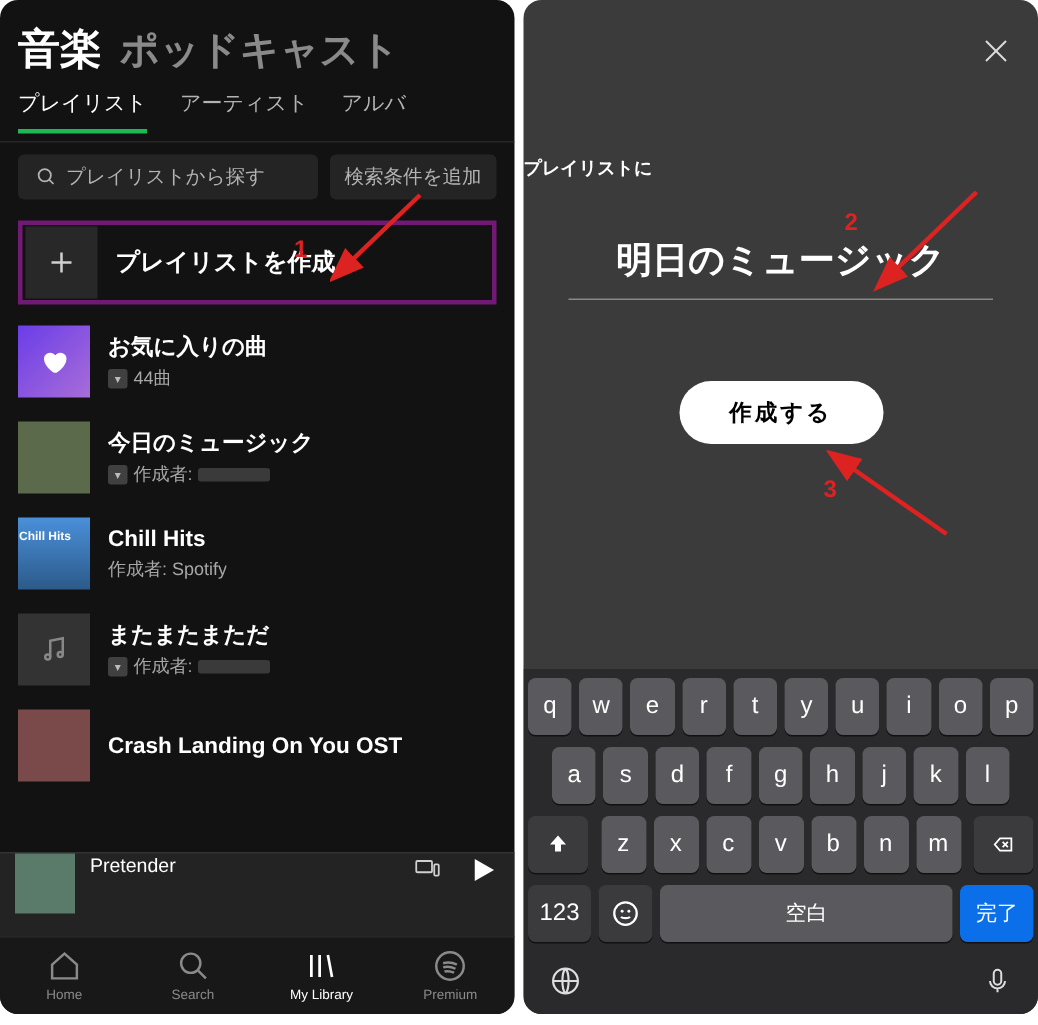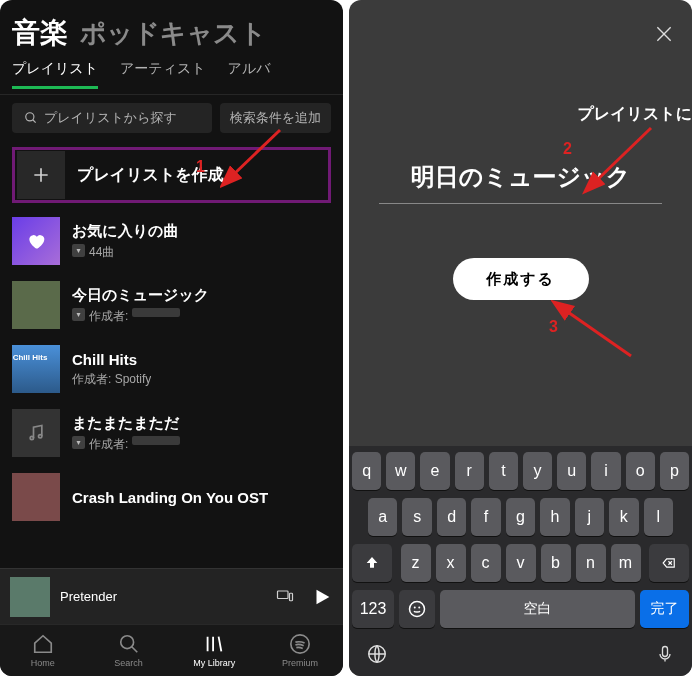--- a/index.html
+++ b/index.html
@@ -28,39 +28,39 @@
 
   .list { display:flex; flex-direction:column; }
   .item { display:flex; align-items:center; padding:8px 12px; gap:12px; }
   .thumb { width:48px; height:48px; background:#333; display:flex; align-items:center; justify-content:center; flex-shrink:0; }
   .thumb.fav { background:linear-gradient(135deg,#6a3de8,#a86dd8); }
   .thumb.hits { background:linear-gradient(#4a90d9,#2c5a8a); font-size:8px; color:#fff; }
   .thumb.photo { background:#5a6a4a; }
   .thumb.photo2 { background:#7a4a4a; }
   .meta { display:flex; flex-direction:column; gap:3px; overflow:hidden; }
   .title { font-size:15px; font-weight:600; white-space:nowrap; overflow:hidden; text-overflow:ellipsis; }
-  .sub { font-size:12px; color:#a7a7a7; display:flex; align-items:flex-start; gap:4px; }
+  .sub { font-size:12px; color:#a7a7a7; display:flex; align-items:center; gap:4px; }
   .dl { width:13px; height:13px; background:#404040; border-radius:2px; display:inline-flex; align-items:center; justify-content:center; }
   .dl::after{content:"▾"; font-size:8px; color:#bbb;}
   .mask { width:48px; height:9px; background:#3a3a3a; border-radius:2px; display:inline-block; }
 
-  .nowplaying { position:absolute; bottom:52px; left:0; right:0; height:56px; background:#232323; border-top:1px solid #333; display:flex; align-items:center; padding:0 10px; gap:10px; }
+  .nowplaying { position:absolute; bottom:52px; left:0; right:0; height:56px; background:#232323; border-top:1px solid #333; display:flex; align-items:flex-start; padding:0 10px; gap:10px; }
   .np-thumb { width:40px; height:40px; background:#5a7a6a; }
   .np-meta { flex:1; display:flex; flex-direction:column; }
   .np-title{font-size:13px;} .np-artist{font-size:11px;color:#a7a7a7;}
   .np-icons { display:flex; gap:16px; align-items:center; }
 
   .navbar { position:absolute; bottom:0; left:0; right:0; height:52px; background:#181818; border-top:1px solid #282828; display:flex; }
   .nav-item { flex:1; display:flex; flex-direction:column; align-items:center; justify-content:center; gap:3px; color:#8a8a8a; font-size:9px; }
   .nav-item.sel{color:#fff;}
 
   
   .phone.right { background:#3b3b3b; }
   .close { position:absolute; top:24px; right:18px; }
-  .prompt { text-align:right; margin-top:104px; color:#fff; font-size:16px; font-weight:600; }
+  .prompt { text-align:left; margin-top:104px; color:#fff; font-size:12px; font-weight:600; }
   .pl-name { margin:36px 30px 0; border-bottom:1px solid #888; padding-bottom:10px; text-align:center; font-size:24px; font-weight:700; }
   .create-btn { margin:54px auto 0; width:136px; height:42px; background:#fff; color:#000; border-radius:21px; display:flex; align-items:center; justify-content:center; font-size:15px; font-weight:700; letter-spacing:2px; }
 
   
   .kbd { position:absolute; bottom:0; left:0; right:0; background:#2a2a2c; padding:6px 3px 10px; }
   .krow { display:flex; gap:5px; justify-content:center; margin-bottom:8px; }
   .key { flex:1; max-width:30px; height:38px; background:#5a5a5e; border-radius:5px; display:flex; align-items:center; justify-content:center; font-size:16px; color:#fff; box-shadow:0 1px 0 #111; }
   .key.dark{background:#3b3b3e;max-width:42px;}
   .key.space{max-width:none;flex:4;font-size:14px;}
   .key.done{background:#0a6fe8;max-width:70px;font-size:14px;}

